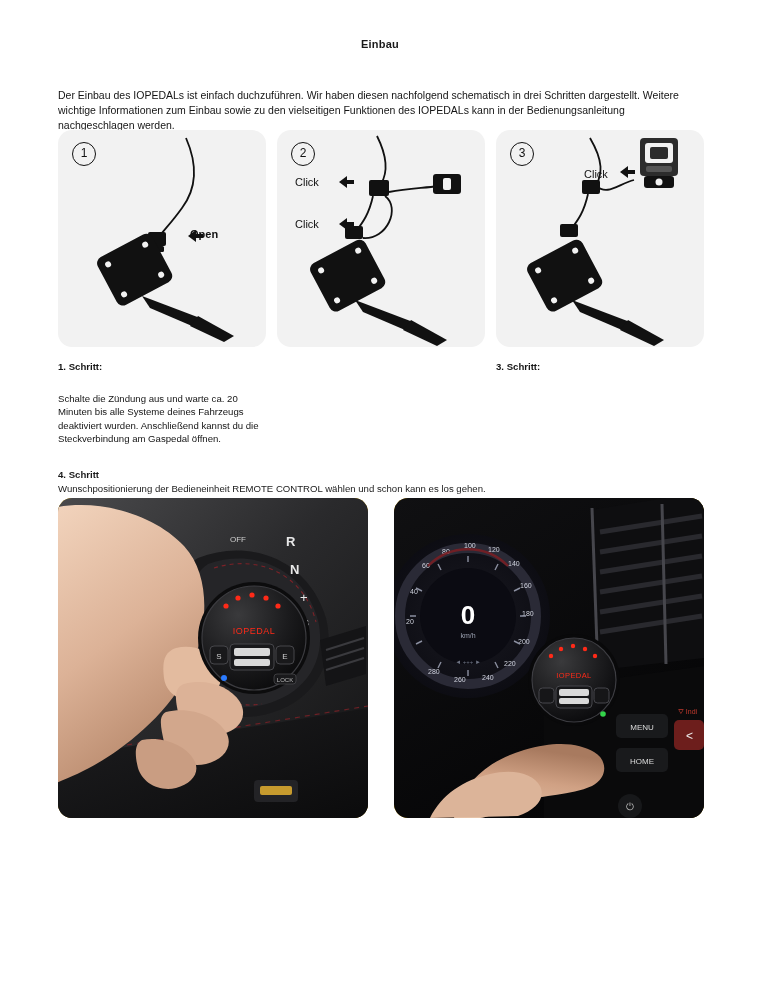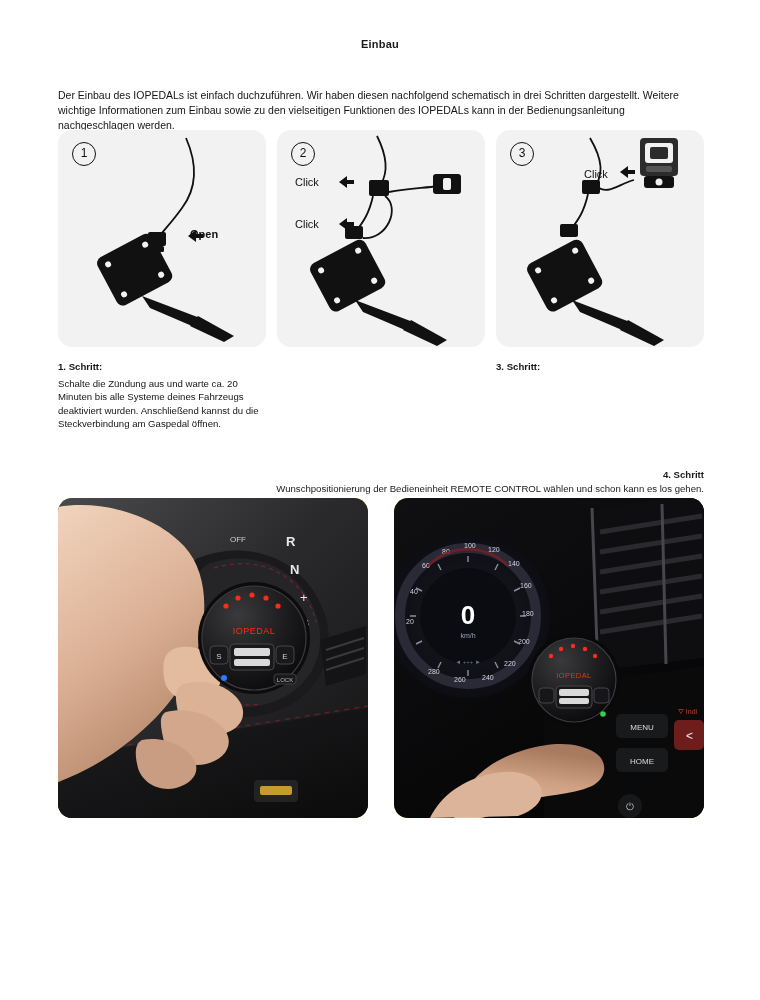--- a/index.html
+++ b/index.html
@@ -87,31 +87,30 @@
   }
   .steptext {
     width: 208px;
     font-size: 9.6px;
     line-height: 13.2px;
     color: #141414;
   }
   .steptext .h {
     font-weight: bold;
     display: block;
-    margin-bottom: 4px;
+    margin-bottom: 19px;
   }
   
   .step4 {
     position: absolute;
     left: 58px;
     top: 468px;
     width: 646px;
     font-size: 9.6px;
     line-height: 13.5px;
-    text-align: right;
   }
   .step4 .h { font-weight: bold; }
   .photos {
     position: absolute;
     left: 58px;
     top: 498px;
     width: 646px;
     display: flex;
     justify-content: space-between;
   }

